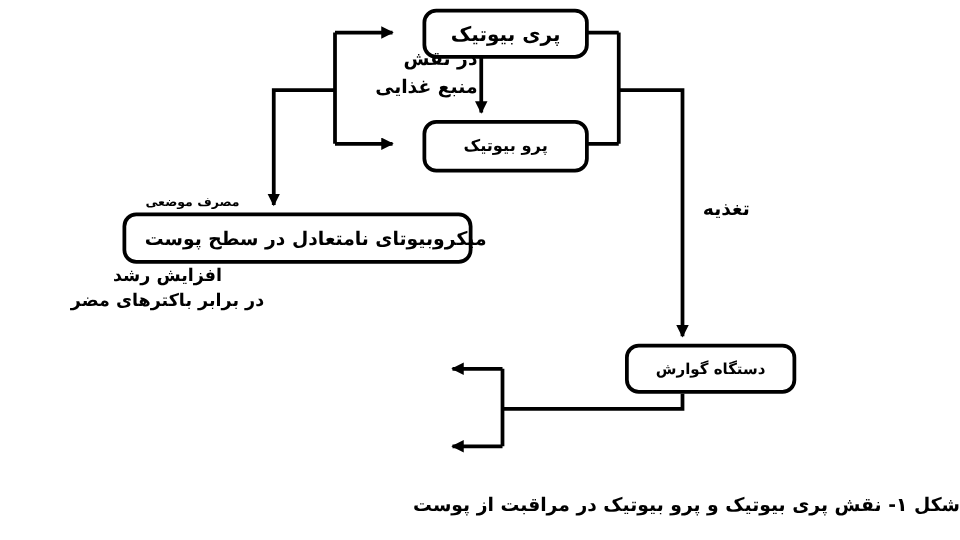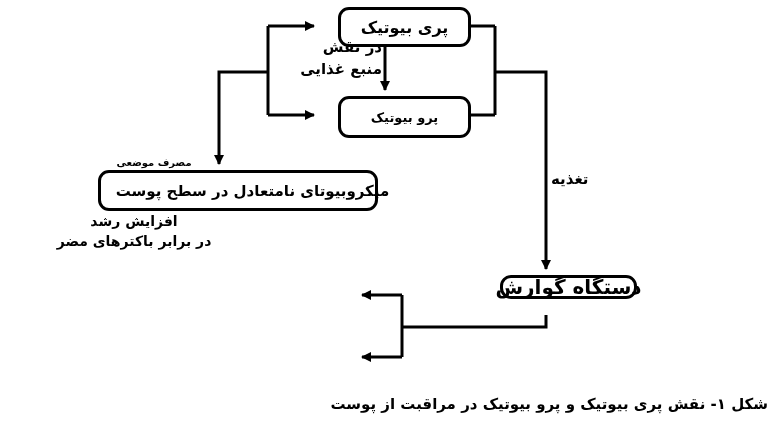--- a/index.html
+++ b/index.html
@@ -33,25 +33,25 @@
     color: #000000;
     font-weight: bold;
     direction: rtl;
   }
   .lbl span { display: block; }
   .box1 { left: 318px; top: 7px;   width: 133px; height: 40px; font-size: 16px; }
   .box2 { left: 318px; top: 96px;  width: 133px; height: 42px; font-size: 13px; }
   .box3 { left: 78px;  top: 170px; width: 280px; height: 41px; font-size: 15px; padding-left: 29px; }
   .box4 { left: 78px;  top: 276px; width: 280px; height: 38px; font-size: 15px; }
   .box5 { left: 78px;  top: 338px; width: 280px; height: 38px; font-size: 15px; }
-  .box6 { left: 480px; top: 275px; width: 137px; height: 24px; font-size: 20px; }
+  .box6 { left: 480px; top: 275px; width: 137px; height: 40px; font-size: 12px; }
   .lbl-food     { left: 272px; top: 36px;  width: 110px; text-align: right;  font-size: 15px; line-height: 22px; }
   .lbl-topical  { left: 96px;  top: 122px; width: 116px; text-align: center;  font-size: 10px; margin-top: 35px; }
   .lbl-growth   { left: 54px;  top: 211px; width: 160px; text-align: center; font-size: 14px; line-height: 20px; }
-  .lbl-nutrition{ left: 551px; top: 170px; width: 60px;  text-align: left;  font-size: 15px; }
+  .lbl-nutrition{ left: 551px; top: 158px; width: 60px;  text-align: center;  font-size: 15px; }
   .caption {
     position: absolute;
     left: 0; top: 395px; width: 768px;
     color: #000000;
     font-weight: bold;
     font-size: 15px;
     direction: rtl;
   }
 </style>
 </head>

